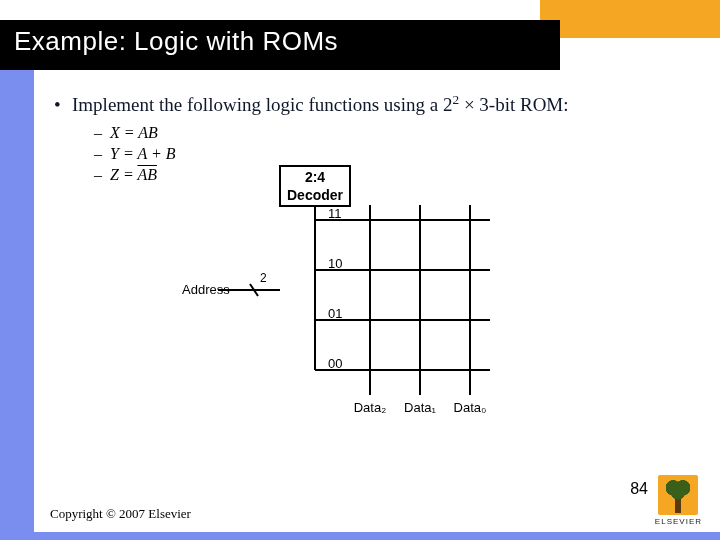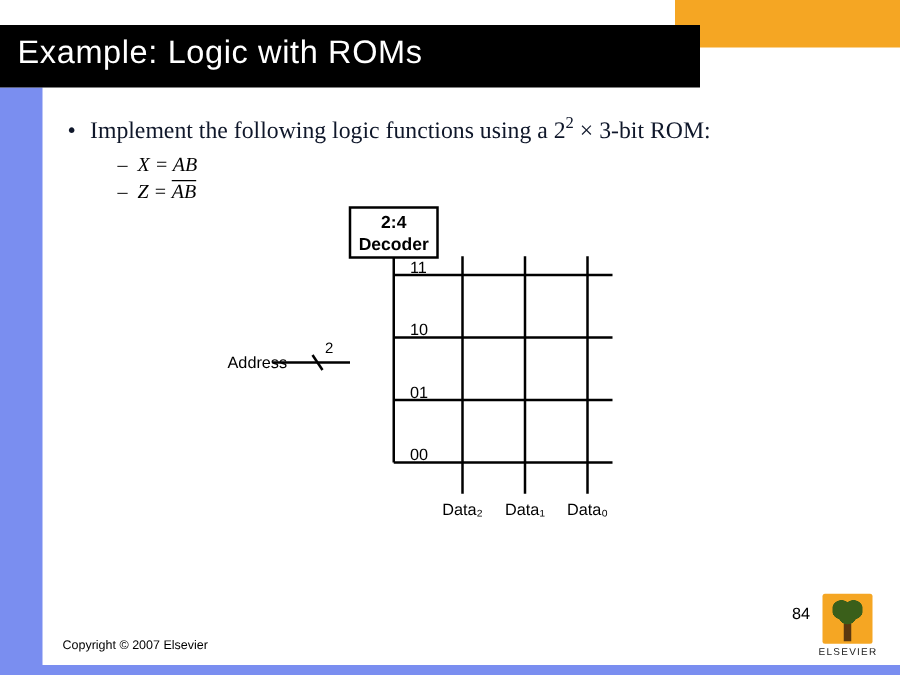--- a/index.html
+++ b/index.html
@@ -112,29 +112,29 @@
     position: absolute;
     top: 160px;
     left: 180px;
     width: 360px;
     height: 280px;
   }
   .copyright {
     position: absolute;
     bottom: 18px;
     left: 50px;
-    font-size: 10px;
-    font-family: Liberation Sans, sans-serif;
+    font-size: 13px;
+    font-family: Liberation Serif, serif;
     color: #000;
   }
   .page-num {
     position: absolute;
     bottom: 42px;
     right: 72px;
-    font-size: 13px;
+    font-size: 16px;
     font-family: Arial, sans-serif;
     color: #000;
   }
   .logo {
     position: absolute;
     bottom: 14px;
     right: 18px;
     text-align: left;
   }
   .logo-tree {
@@ -181,20 +181,21 @@
 <div class="slide-title">Example: Logic with ROMs</div>
 <div class="side-stripe"></div>
 <div class="bottom-stripe"></div>
 
 <div class="content">
   <div class="bullet-main">
     <span>Implement the following logic functions using a 2</span><span class="sup">2</span><span> × 3-bit ROM:</span>
   </div>
   <div class="sub-list">
     <div class="sub-item">X = AB</div>
+    <div class="sub-item">Y = A + B</div>
     <div class="sub-item">
       <span>Z = </span><span class="overbar">AB</span>
     </div>
   </div>
 </div>
 
 <svg class="diagram" viewBox="0 0 360 280">
 
   <rect x="100" y="6" width="70" height="40" fill="#fff" stroke="#000" stroke-width="2"></rect>
   <text x="135" y="22" text-anchor="middle" font-family="Arial" font-weight="bold" font-size="14">2:4</text>

